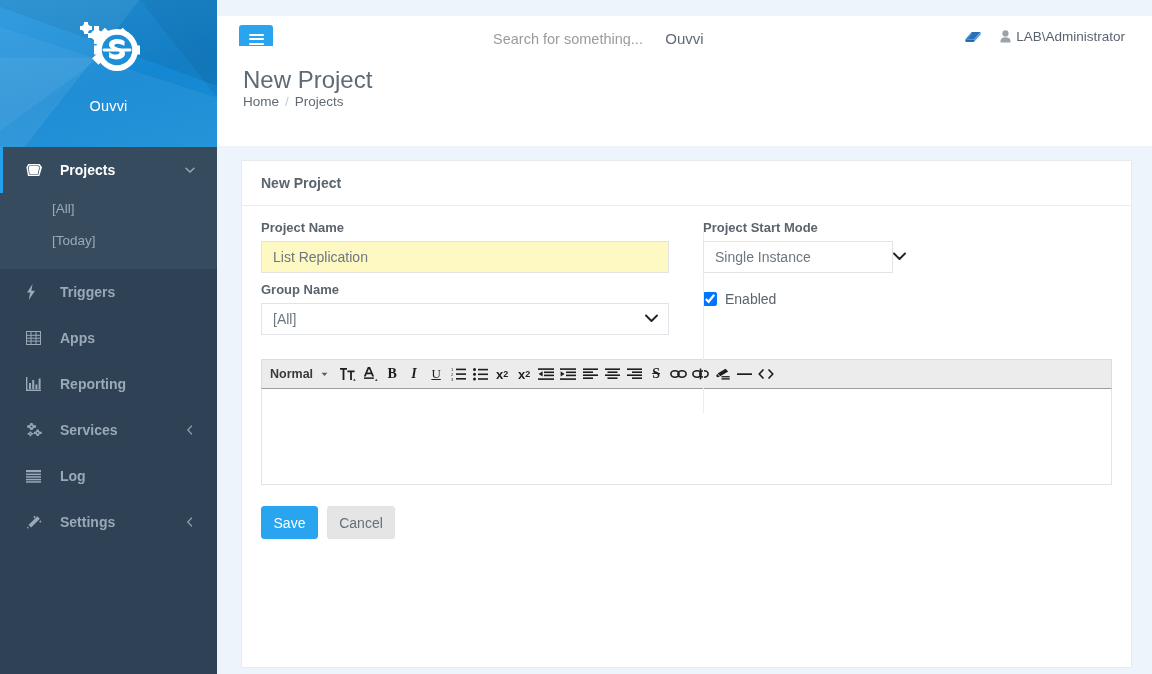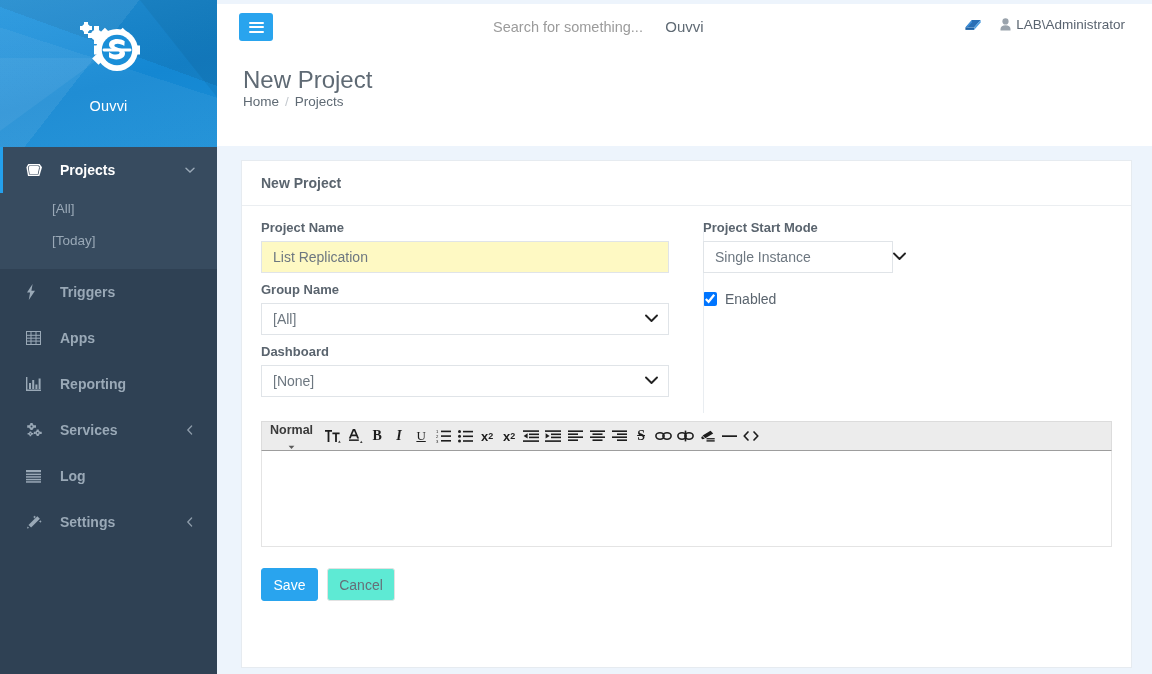--- a/index.html
+++ b/index.html
@@ -91,21 +91,21 @@
     display: block;
     padding: 6px 0 6px 52px;
     color: #9aa9b7;
     font-size: 13.5px;
     cursor: pointer;
     line-height: 20px;
   }
 
   
   #topbar {
-    position: absolute; left: 217px; top: 4px;
+    position: absolute; left: 217px; top: 16px;
     width: 935px; height: 46px;
     background: #ffffff;
     border-bottom: 1px solid #e7eaee;
   }
   #sidebar-toggle {
     position: absolute; left: 22px; top: 9px;
     width: 34px; height: 28px;
     background: #29a4ee;
     border: none; border-radius: 3px;
     cursor: pointer;
@@ -240,21 +240,20 @@
     border: 1px solid #dcdcdc;
     border-bottom: 1px solid #9d9d9d;
     display: flex; align-items: center;
     padding-left: 8px;
     gap: 0px;
   }
   #editor-toolbar .blk-select {
     display: flex; align-items: center; gap: 8px;
     margin-right: 9px;
     cursor: pointer;
-    flex-direction: column;
   }
   #editor-toolbar .blk-select .lbl {
     font-size: 12.5px; font-weight: bold; color: #3a3a3a;
   }
   .tbtn {
     width: 22px; height: 24px;
     display: inline-flex; align-items: center; justify-content: center;
     cursor: pointer;
     color: #1d1d1d;
     font-size: 13px;
@@ -274,21 +273,21 @@
   #form-actions { margin-top: 21px; display: flex; gap: 9px; }
   #btn-save {
     min-width: 57px; height: 33px;
     background: #29a4ee; border: 1px solid #29a4ee;
     color: #fff; font-size: 14px;
     border-radius: 3px; cursor: pointer;
     font-family: "Liberation Sans", sans-serif;
   }
   #btn-cancel {
     min-width: 68px; height: 33px;
-    background: #5eead4; border: 1px solid #e2e2e2;
+    background: #e5e5e5; border: 1px solid #e2e2e2;
     color: #666f78; font-size: 14px;
     border-radius: 3px; cursor: pointer;
     font-family: "Liberation Sans", sans-serif;
   }
   sub, sup { font-size: 9px; }
 </style>
 </head>
 <body>
 
 <div id="sidebar">
@@ -492,31 +491,20 @@
             <div class="fselect-wrap">
               <select class="fselect">
                 <option>[All]</option>
               </select>
               <svg class="chev" width="13" height="9" viewBox="0 0 13 9">
                 <path d="M1 1.5 L6.5 7 L12 1.5" fill="none" stroke="#222" stroke-width="1.9" stroke-linecap="round" stroke-linejoin="round"></path>
               </svg>
             </div>
           </div>
 
-          <div class="fgroup">
-            <label class="flabel">Dashboard</label>
-            <div class="fselect-wrap">
-              <select class="fselect">
-                <option>[None]</option>
-              </select>
-              <svg class="chev" width="13" height="9" viewBox="0 0 13 9">
-                <path d="M1 1.5 L6.5 7 L12 1.5" fill="none" stroke="#222" stroke-width="1.9" stroke-linecap="round" stroke-linejoin="round"></path>
-              </svg>
-            </div>
-          </div>
         </div>
 
         <div class="col-right">
 
           <div class="fgroup">
             <label class="flabel">Project Start Mode</label>
             <div class="fselect-wrap narrow">
               <select class="fselect narrow">
                 <option>Single Instance</option>
               </select>

